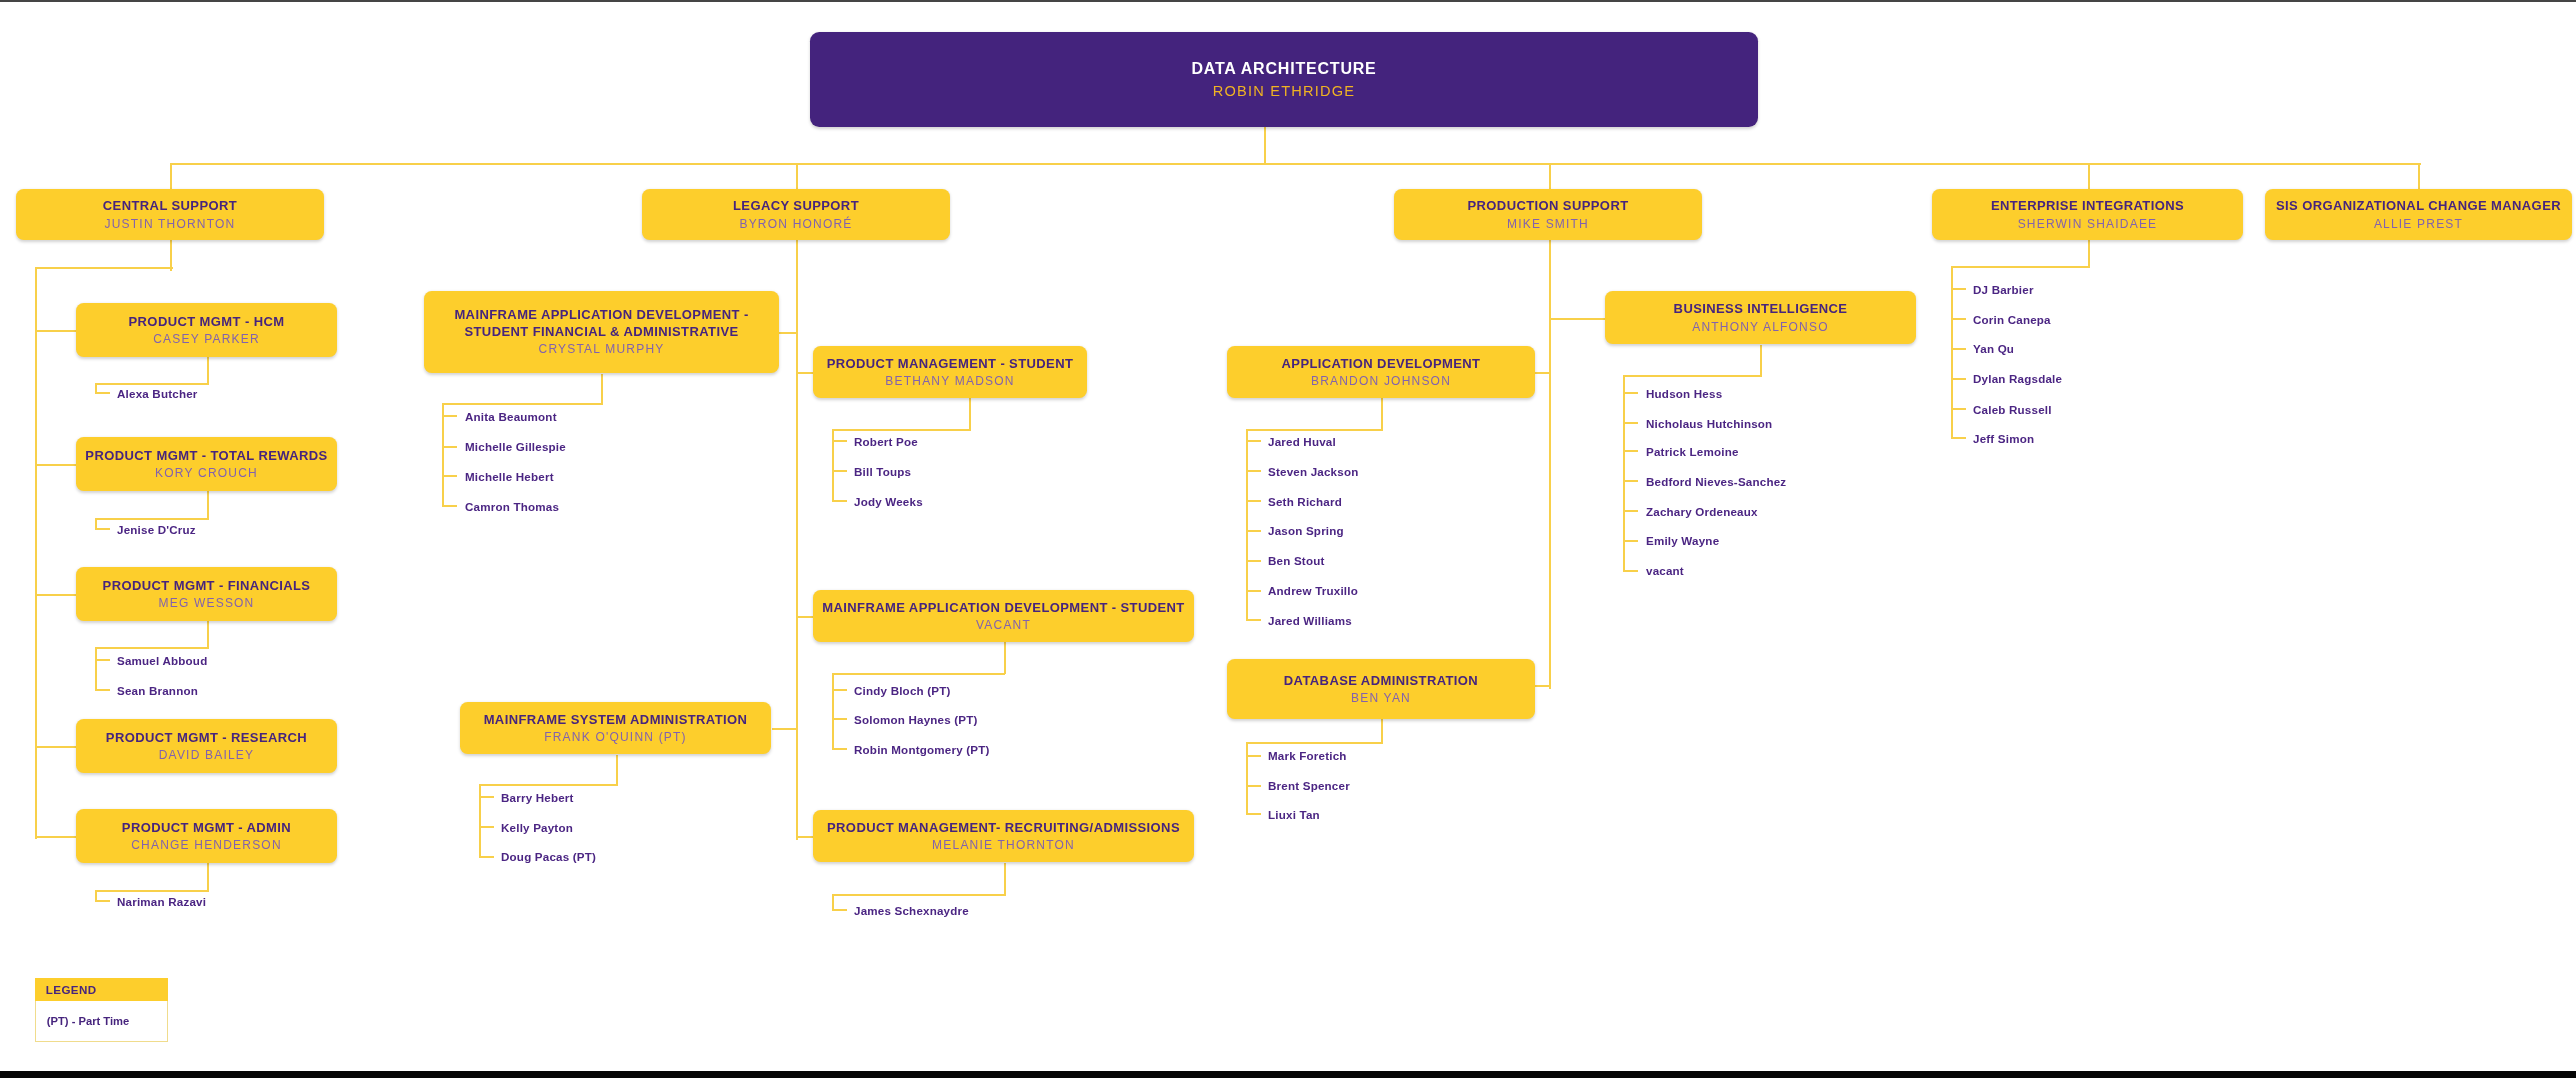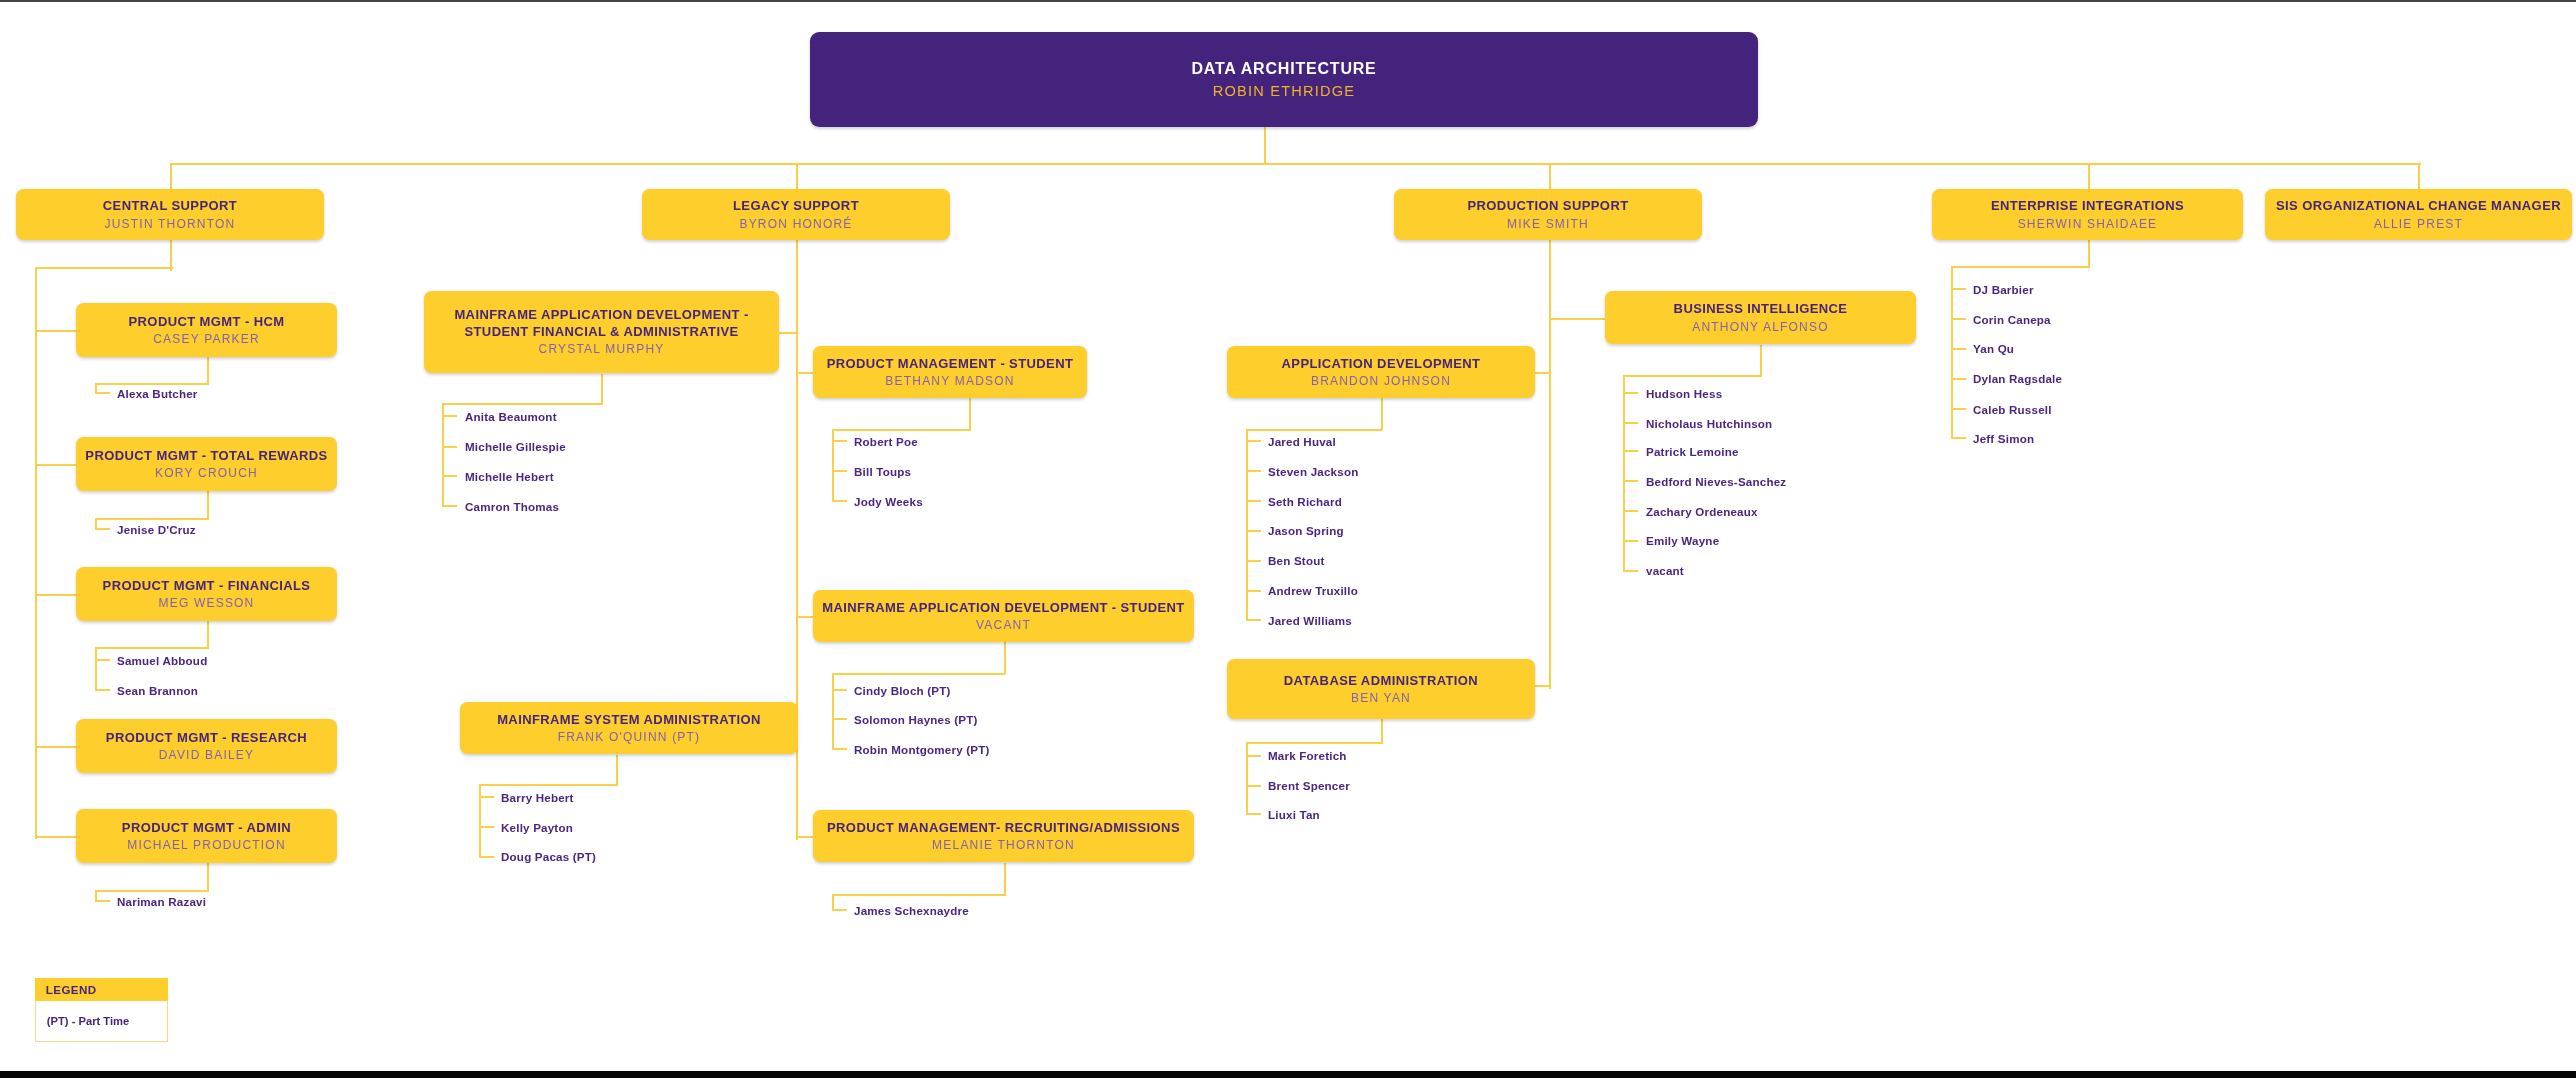--- a/index.html
+++ b/index.html
@@ -212,31 +212,31 @@
     <div class="box" style="left: 76px; top: 567px; width: 261px; height: 54px;">
       <div class="t">PRODUCT MGMT - FINANCIALS</div>
       <div class="m">MEG WESSON</div>
     </div>
     <div class="box" style="left: 76px; top: 719px; width: 261px; height: 54px;">
       <div class="t">PRODUCT MGMT - RESEARCH</div>
       <div class="m">DAVID BAILEY</div>
     </div>
     <div class="box" style="left: 76px; top: 809px; width: 261px; height: 54px;">
       <div class="t">PRODUCT MGMT - ADMIN</div>
-      <div class="m">MICHAEL PRODUCTION</div>
+      <div class="m">CHANGE HENDERSON</div>
     </div>
     <div class="box" style="left: 424px; top: 291px; width: 355px; height: 82px;">
       <div class="t">MAINFRAME APPLICATION DEVELOPMENT - STUDENT FINANCIAL &amp; ADMINISTRATIVE</div>
       <div class="m">CRYSTAL MURPHY</div>
     </div>
     <div class="box" style="left: 813px; top: 346px; width: 274px; height: 52px;">
       <div class="t">PRODUCT MANAGEMENT - STUDENT</div>
       <div class="m">BETHANY MADSON</div>
     </div>
-    <div class="box" style="left: 460px; top: 702px; width: 338px; height: 52px;">
+    <div class="box" style="left: 460px; top: 702px; width: 311px; height: 52px;">
       <div class="t">MAINFRAME SYSTEM ADMINISTRATION</div>
       <div class="m">FRANK O'QUINN (PT)</div>
     </div>
     <div class="box" style="left: 813px; top: 590px; width: 381px; height: 52px;">
       <div class="t">MAINFRAME APPLICATION DEVELOPMENT - STUDENT</div>
       <div class="m">VACANT</div>
     </div>
     <div class="box" style="left: 813px; top: 810px; width: 381px; height: 52px;">
       <div class="t">PRODUCT MANAGEMENT- RECRUITING/ADMISSIONS</div>
       <div class="m">MELANIE THORNTON</div>

